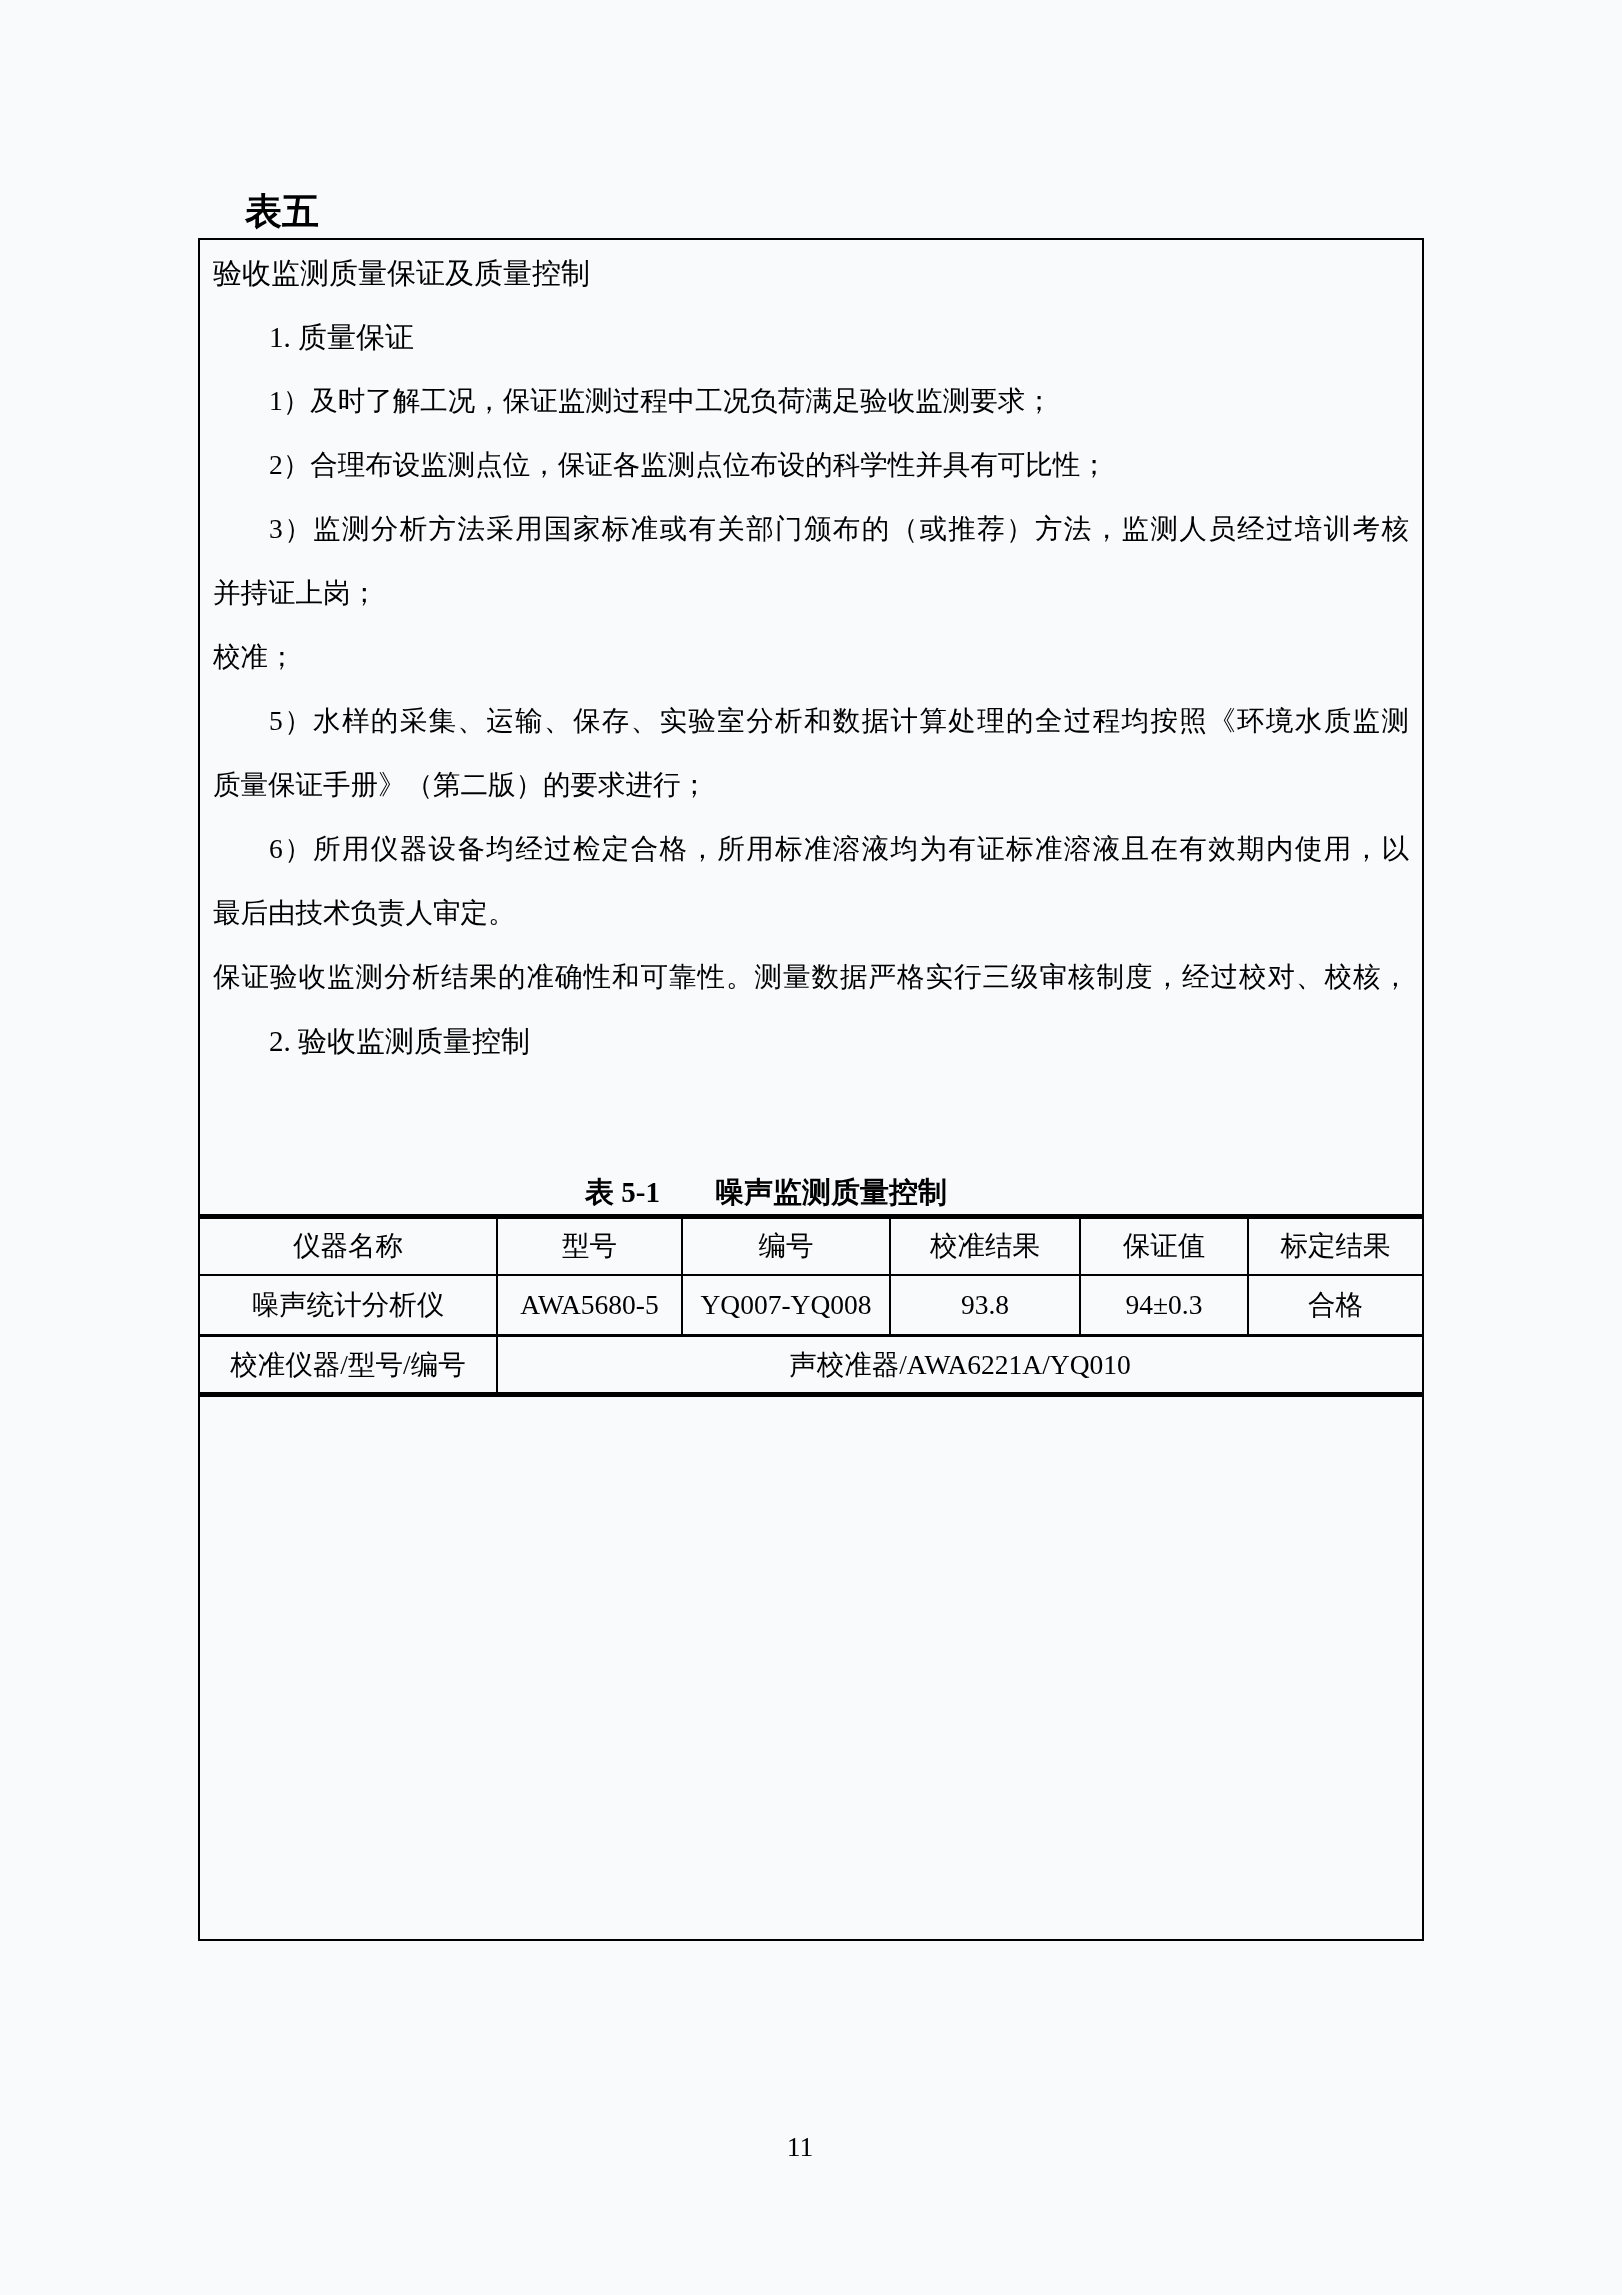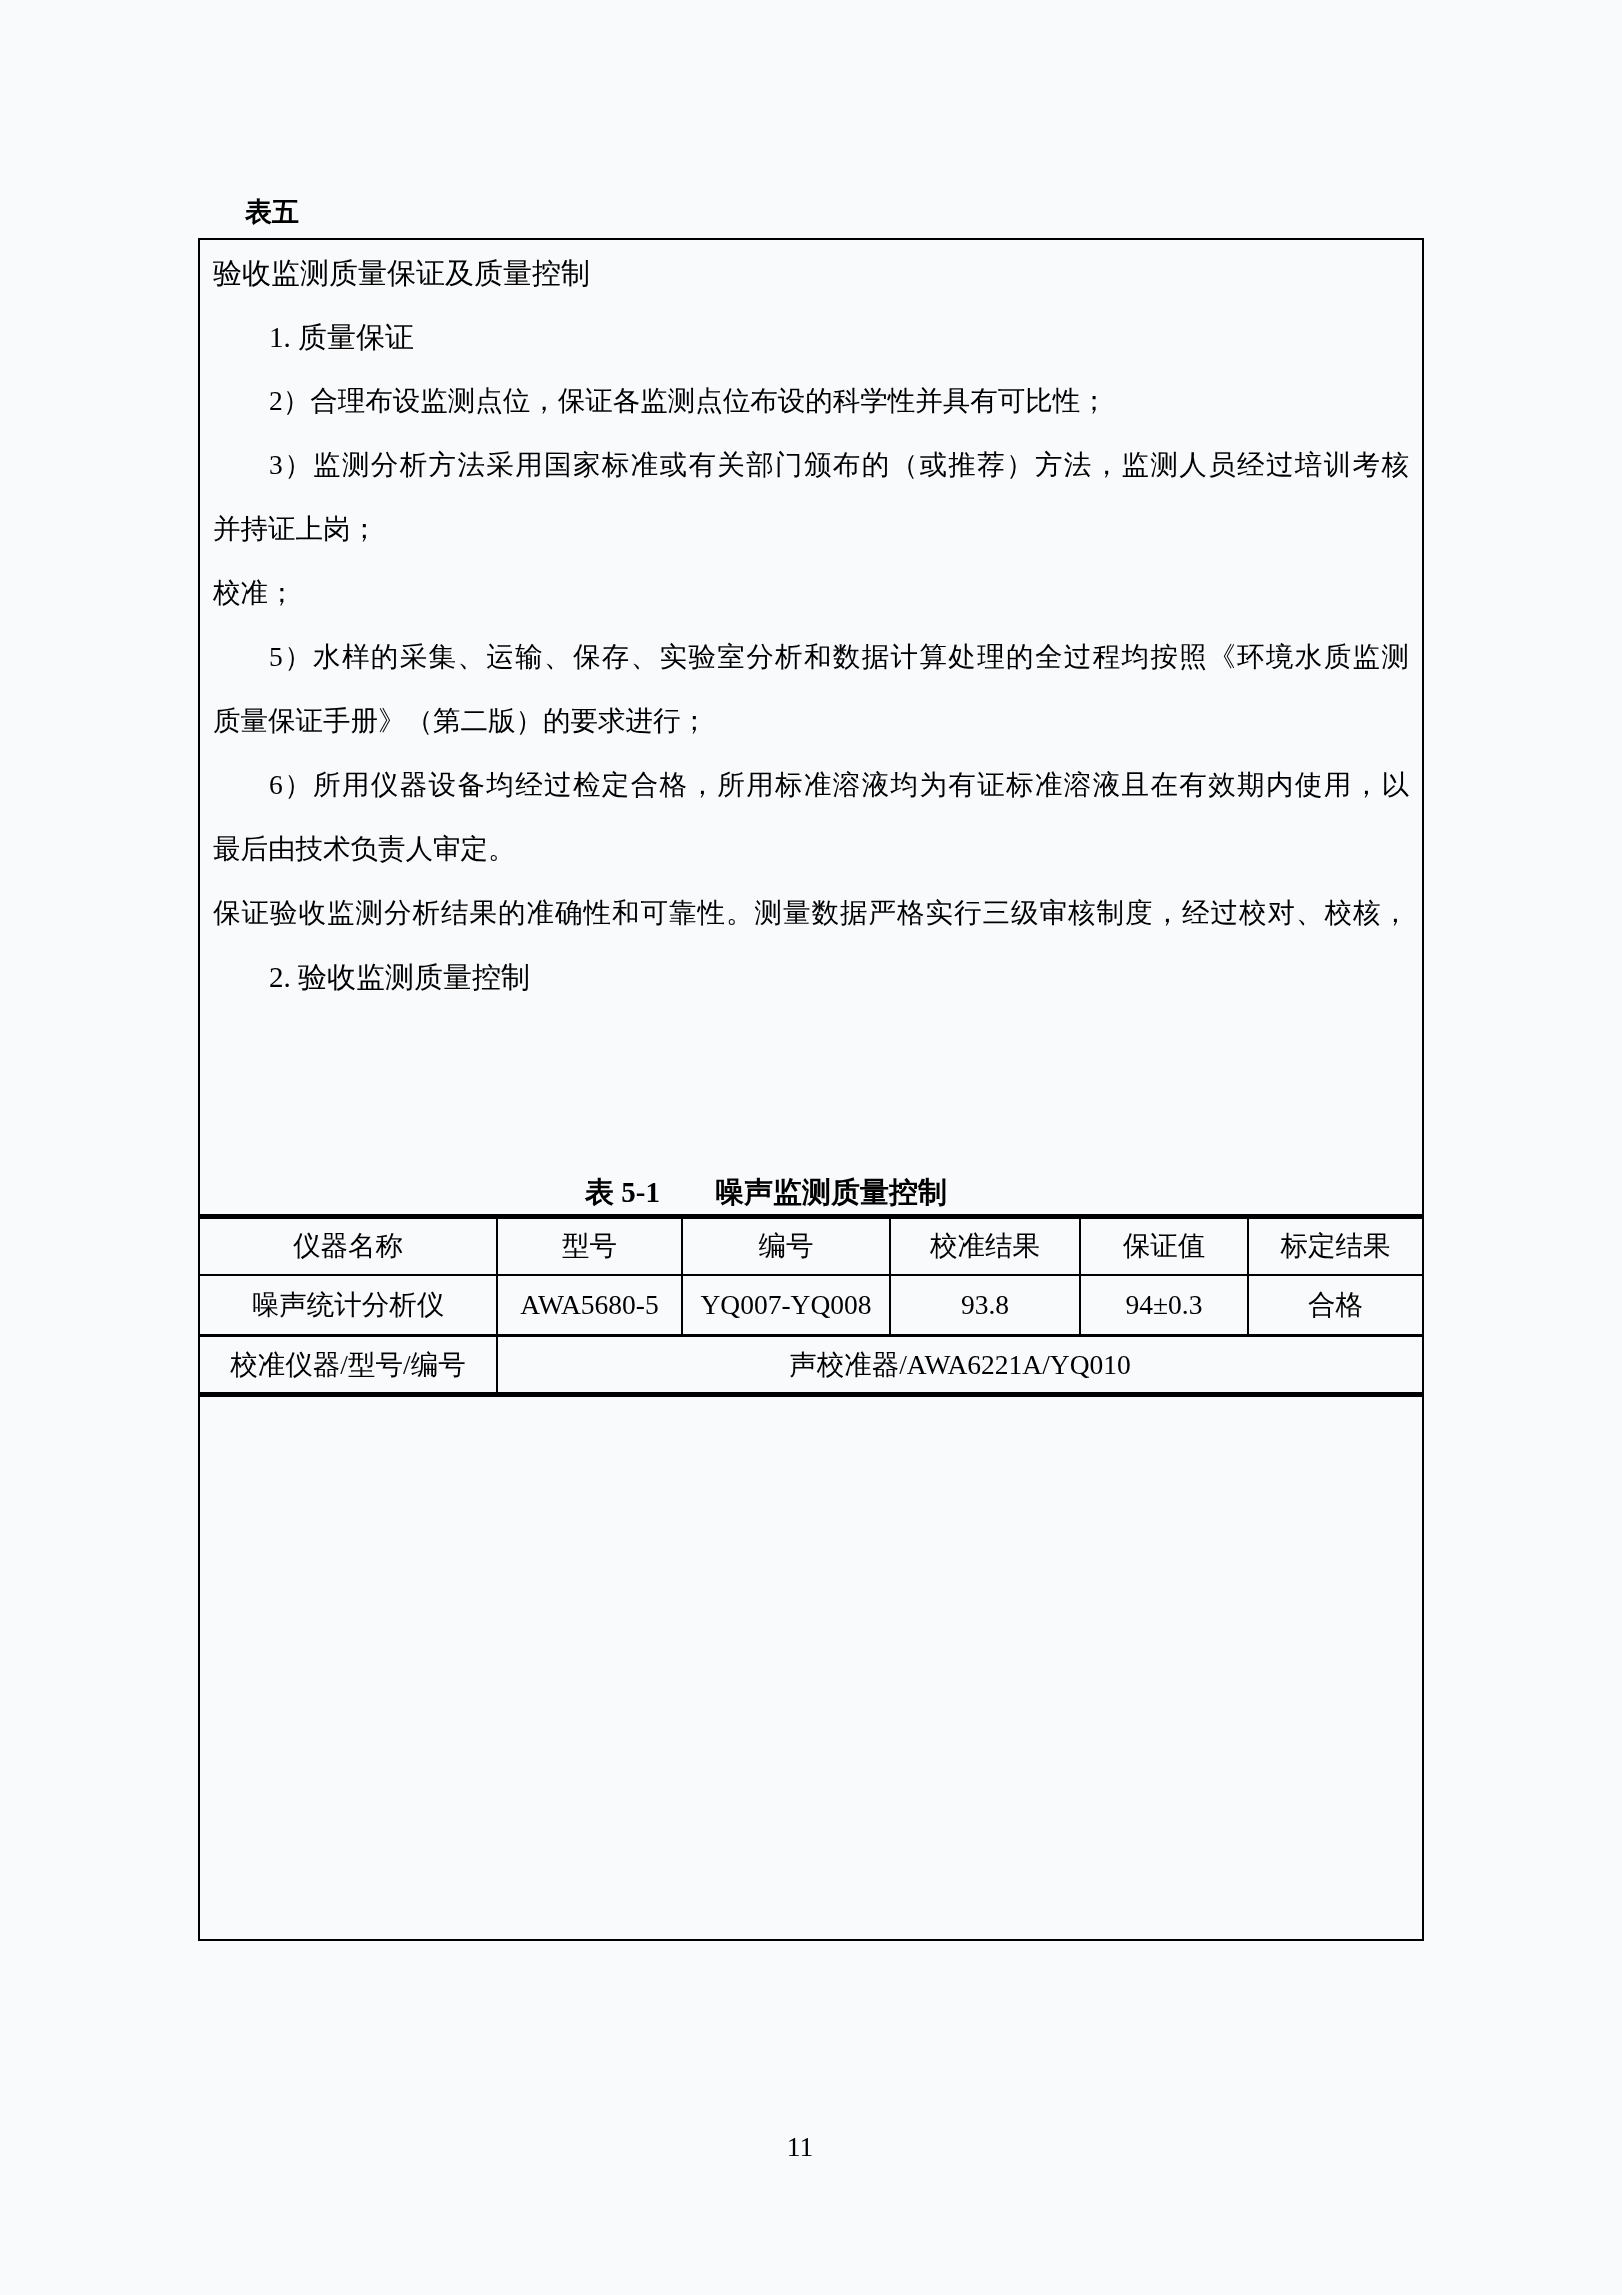--- a/index.html
+++ b/index.html
@@ -7,21 +7,21 @@
   body {
     position:relative;
     background:#f9fafb;
     color:#000;
     font-family:"Liberation Serif","DejaVu Serif",serif;
     overflow:hidden;
   }
   
   .sheet-label {
     position:absolute; left:245px; top:195px;
-    font-size:27px; font-weight:bold; line-height:34px;
+    font-size:37px; font-weight:bold; line-height:34px;
   }
   
   .main-box {
     position:absolute; left:198px; top:238px;
     width:1226px; height:1703px;
     border:2.6px solid #000;
   }
   .content { position:absolute; left:0; top:0; right:0; padding:1.3px 13px 0 13px; }
   .line { height:64px; line-height:64px; font-size:27.5px; text-align:left; white-space:nowrap; }
   .bold { font-weight:normal; font-size:29px; }
@@ -59,20 +59,21 @@
 </style>
 </head>
 <body>
 
 <div class="sheet-label">表五</div>
 
 <div class="main-box">
   <div class="content">
     <div class="line bold">验收监测质量保证及质量控制</div>
     <div class="line bold indent">1. 质量保证</div>
+    <div class="line indent">1）及时了解工况，保证监测过程中工况负荷满足验收监测要求；</div>
     <div class="line indent">2）合理布设监测点位，保证各监测点位布设的科学性并具有可比性；</div>
     <div class="line indent fill">3）监测分析方法采用国家标准或有关部门颁布的（或推荐）方法，监测人员经过培训考核</div>
     <div class="line">并持证上岗；</div>
     <div class="line">校准；</div>
     <div class="line indent fill">5）水样的采集、运输、保存、实验室分析和数据计算处理的全过程均按照《环境水质监测</div>
     <div class="line">质量保证手册》（第二版）的要求进行；</div>
     <div class="line indent fill">6）所用仪器设备均经过检定合格，所用标准溶液均为有证标准溶液且在有效期内使用，以</div>
     <div class="line">最后由技术负责人审定。</div>
     <div class="line fill">保证验收监测分析结果的准确性和可靠性。测量数据严格实行三级审核制度，经过校对、校核，</div>
     <div class="line bold indent">2. 验收监测质量控制</div>

